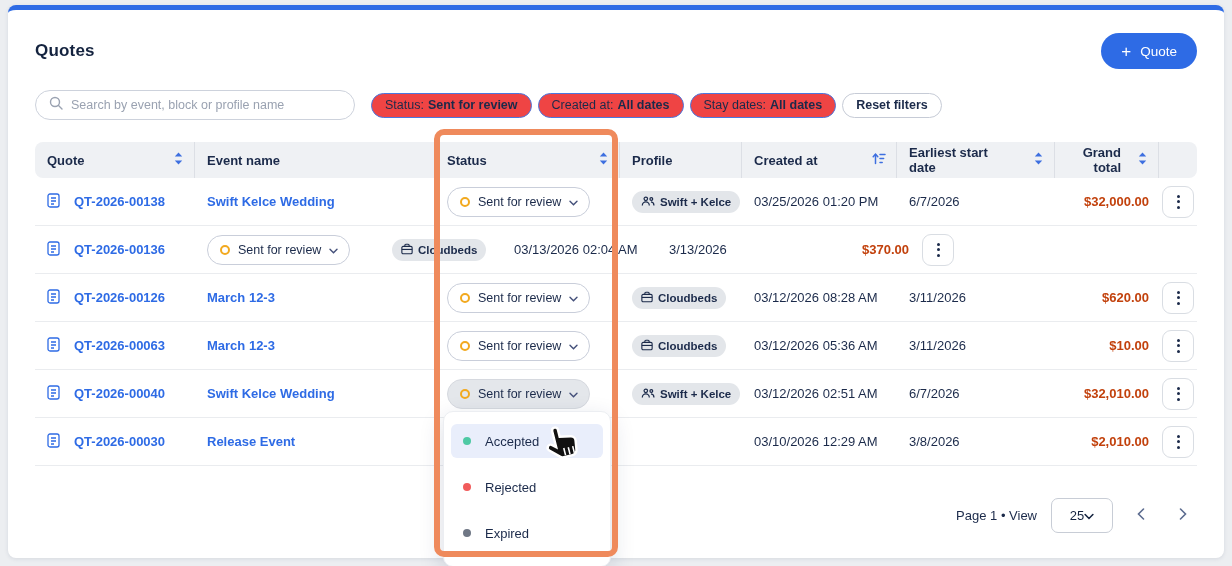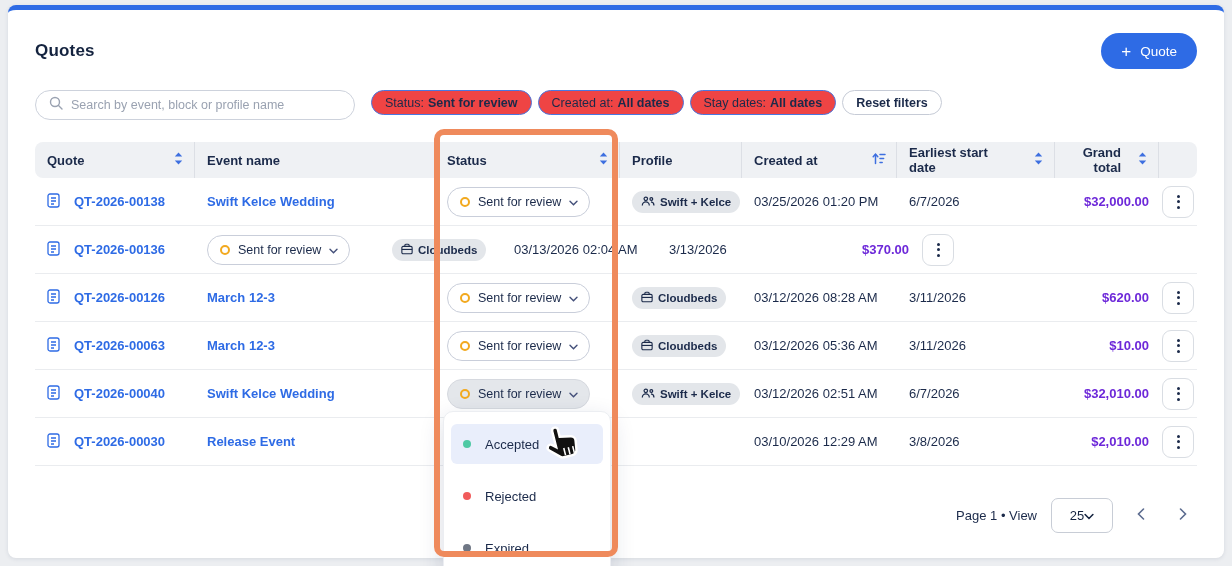--- a/index.html
+++ b/index.html
@@ -27,21 +27,21 @@
   .page-title { font-size: 17px; font-weight: bold; color: #14233F; letter-spacing:.2px; }
   .btn-primary {
     height: 36px; padding: 0 20px;
     background: #2E6BE5; color: #fff;
     border: none; border-radius: 18px;
     font-size: 13.5px; font-family: inherit;
     display: flex; align-items: center; gap: 9px; cursor: pointer;
   }
   .btn-primary .plus { font-size: 17px; line-height: 1; font-weight: 400; }
   
-  .filter-row { margin-top: 21px; height: 30px; display: flex; }
+  .filter-row { margin-top: 21px; height: 30px; display: flex; align-items: center; }
   .search-box {
     width: 320px; height: 30px;
     border: 1px solid #CDD2DC; border-radius: 15px;
     display: flex; align-items: center; gap: 8px; padding: 0 13px;
     background: #fff;
   }
   .search-box input {
     border: none; outline: none; flex: 1;
     font-size: 12.5px; font-family: inherit; color: #1B2A4A; background: transparent;
   }
@@ -76,21 +76,21 @@
   .col-quote  { width: 160px; }
   .col-event  { width: 240px; }
   .col-status { width: 185px; }
   .col-profile{ width: 122px; }
   .col-created{ width: 155px; }
   .col-earliest{ width: 158px; }
   .col-total  { width: 104px; justify-content: flex-end; text-align: right; }
   .col-actions{ width: 38px; padding: 0; justify-content: center; }
   .link { color: #2E6BE5; font-weight: bold; text-decoration: none; cursor: pointer; font-size: 13px; }
   .cell-text { color: #1B2A4A; font-size: 13px; }
-  .total-text { color: #6d28d9; font-weight: bold; font-size: 13px; }
+  .total-text { color: #c2410c; font-weight: bold; font-size: 13px; }
   .status-pill {
     height: 30px; border-radius: 15px; border: 1px solid #C9CEDA; background: #fff;
     display: flex; align-items: center; gap: 8px; padding: 0 11px 0 12px;
     font-size: 12.5px; color: #1B2A4A; cursor: pointer; font-family: inherit;
   }
   .status-pill.open { background: #E4E7EB; border-color: #D6D9DF; }
   .ring {
     width: 10px; height: 10px; border-radius: 50%;
     border: 2px solid #F2A91F; background: transparent; flex: none;
   }
@@ -118,21 +118,21 @@
   }
   .page-arrow { border: none; background: transparent; cursor: pointer; padding: 6px 10px; }
   
   .status-dropdown {
     position: absolute; left: 443px; top: 411px; width: 168px;
     background: #fff; border: 1px solid #ECEEF2; border-radius: 10px;
     box-shadow: 0 8px 24px rgba(20,40,80,.16);
     padding: 12px 7px 16px; z-index: 20;
   }
   .dd-item {
-    height: 40px; border-radius: 6px; display: flex; align-items: center; gap: 14px;
+    height: 34px; border-radius: 6px; display: flex; align-items: center; gap: 14px;
     padding: 0 12px; font-size: 13px; color: #1B2A4A; cursor: pointer;
   }
   .dd-item.highlighted { background: #E9EEFB; }
   .dd-item + .dd-item { margin-top: 12px; }
   .dot { width: 8px; height: 8px; border-radius: 50%; flex: none; }
   .dot-accepted { background: #4EC9A4; }
   .dot-rejected { background: #F15B5B; }
   .dot-expired  { background: #6F7785; }
   .annotation-rect {
     position: absolute; left: 434px; top: 129px; width: 184px; height: 428px;

